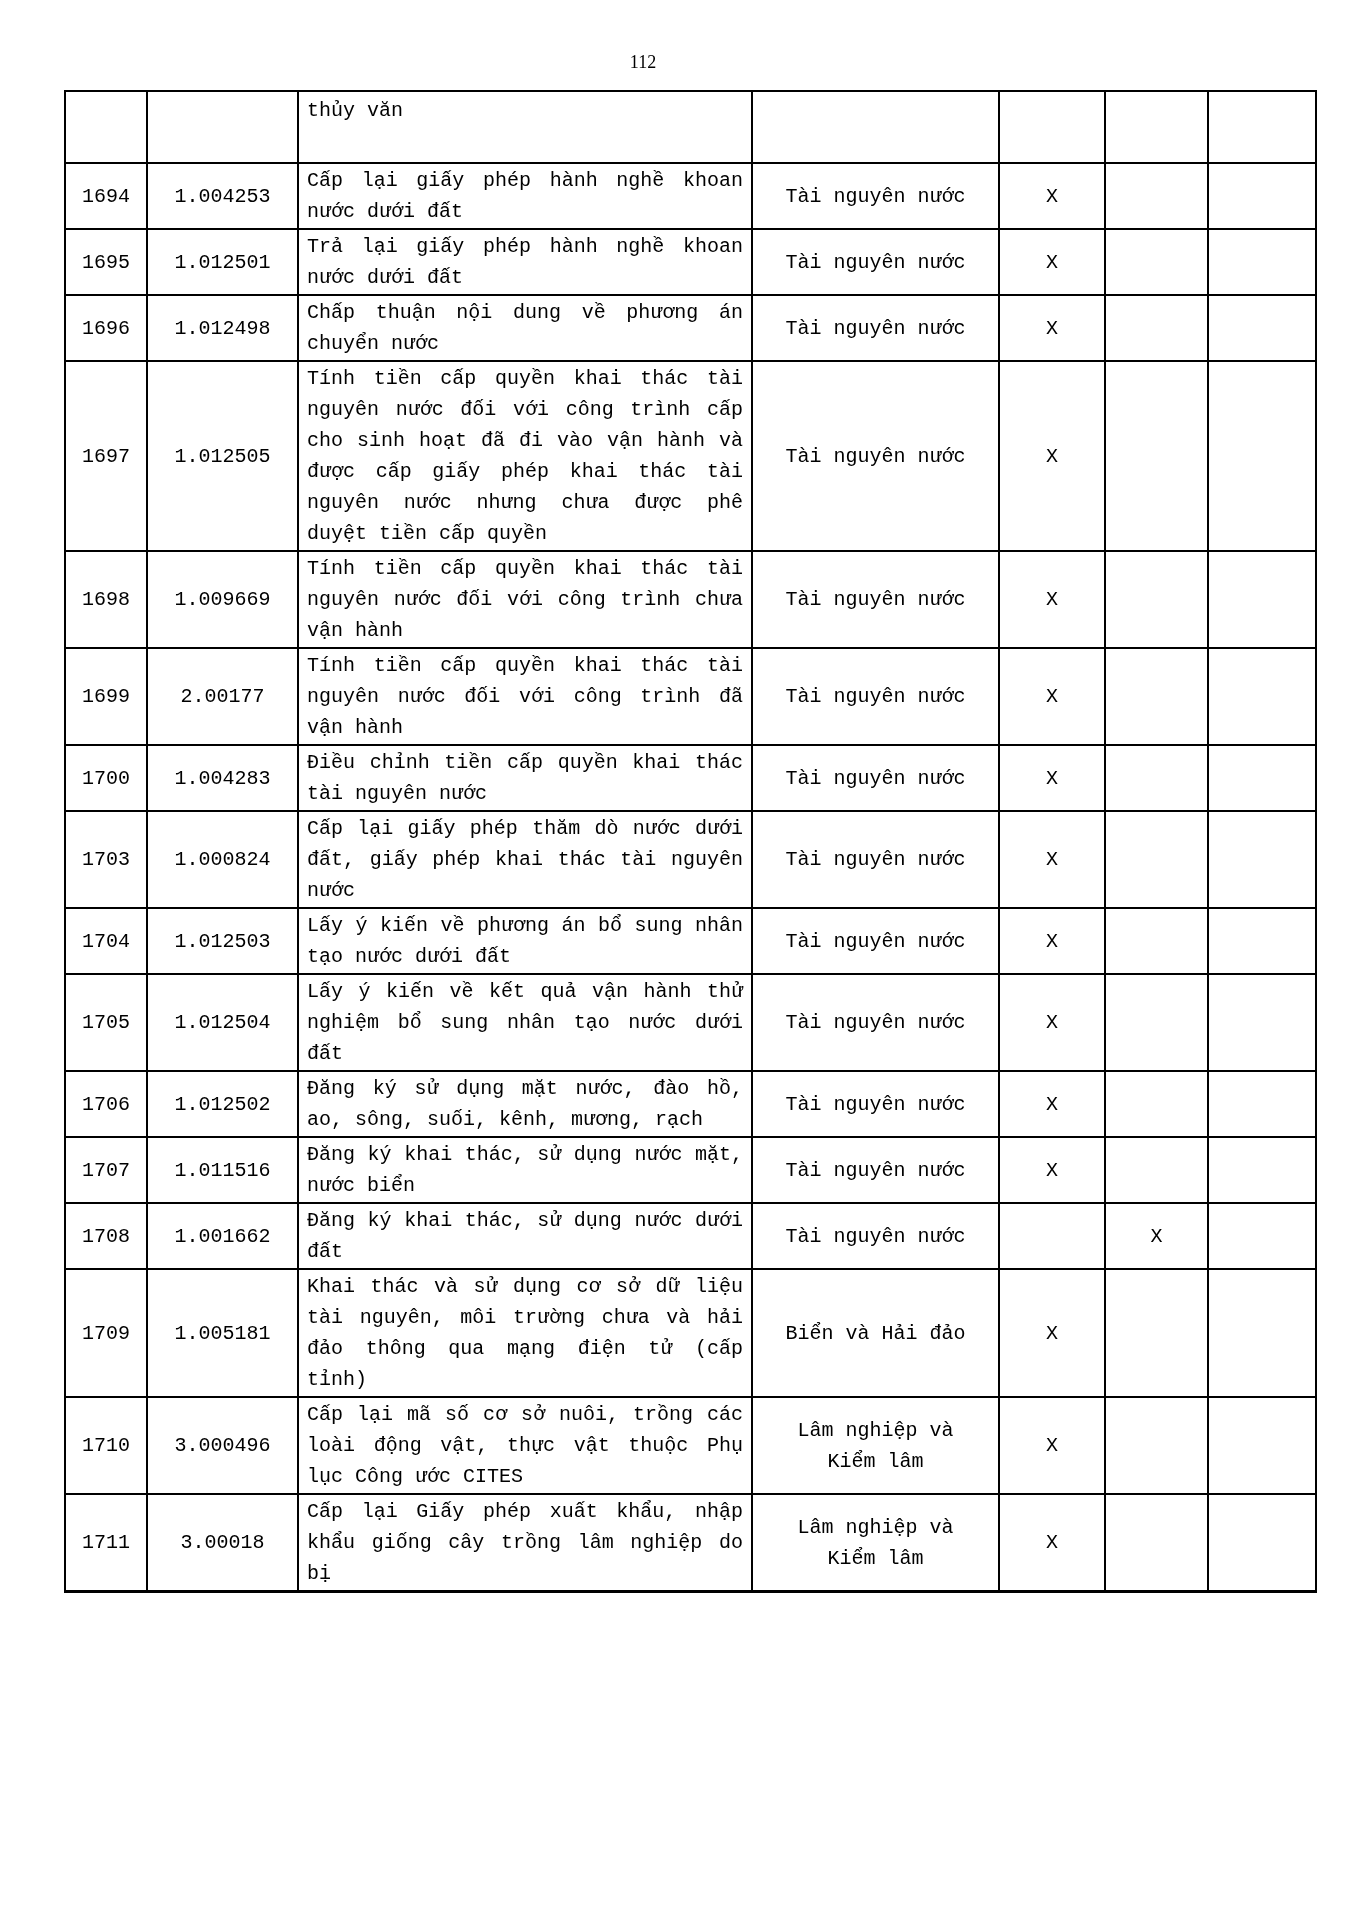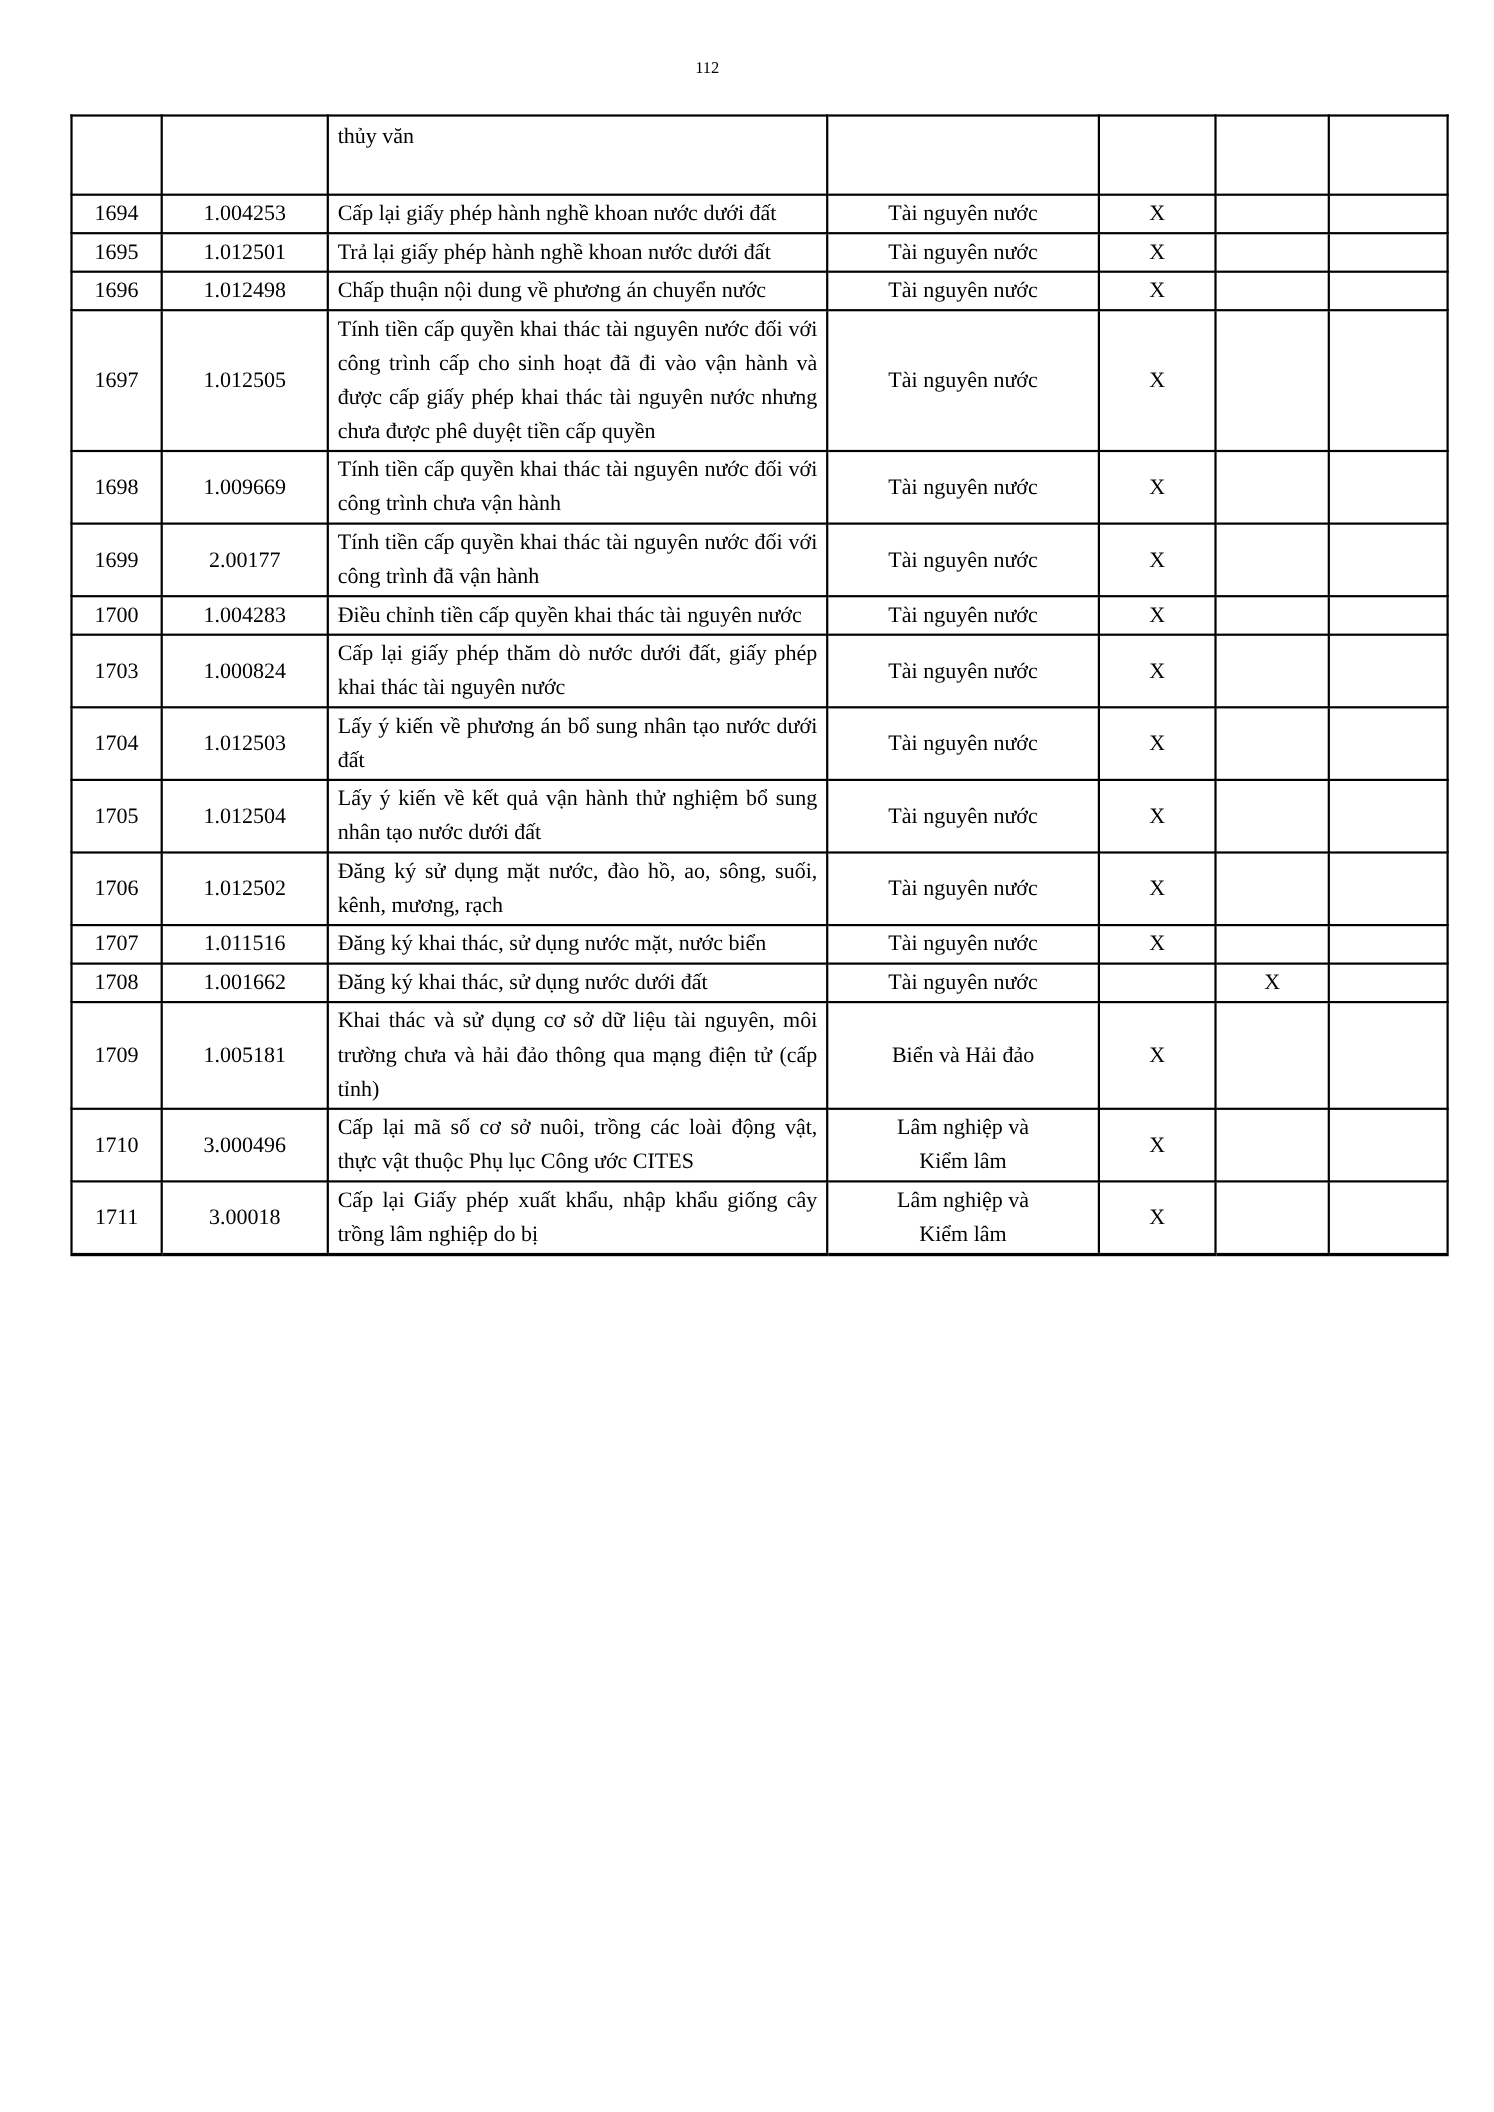--- a/index.html
+++ b/index.html
@@ -13,29 +13,30 @@
     position: relative;
     width: 1358px;
     height: 1920px;
     background: #ffffff;
     overflow: hidden;
   }
   .page-number {
     padding-top: 50px;
     width: 1286px;
     text-align: center;
-    font-size: 15px;
+    font-size: 18px;
     line-height: 24px;
   }
   table.proc-table {
     border-collapse: collapse;
     table-layout: fixed;
     width: 1251px;
     margin-left: 64px;
-    margin-top: 30px;
+    margin-top: 16px;
+    font-family: Liberation Mono, monospace;
   }
   col.c-stt   { width: 82px; }
   col.c-code  { width: 151px; }
   col.c-name  { width: 454px; }
   col.c-field { width: 247px; }
   col.c-m1    { width: 106px; }
   col.c-m2    { width: 103px; }
   col.c-m3    { width: 108px; }
   td {
     border: 2px solid #000000;

